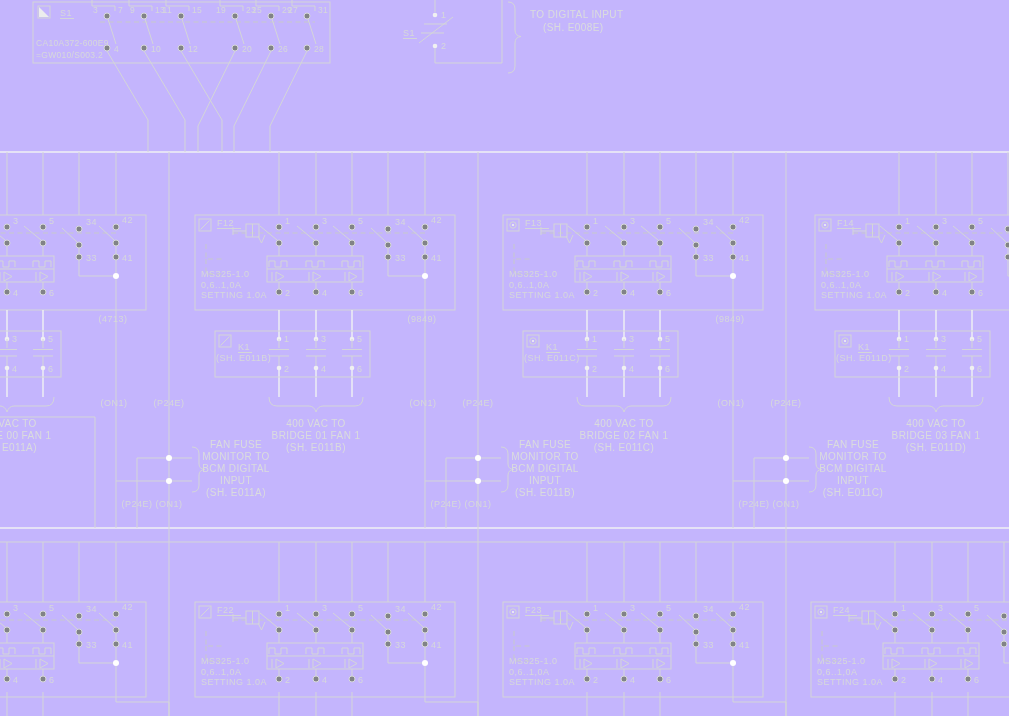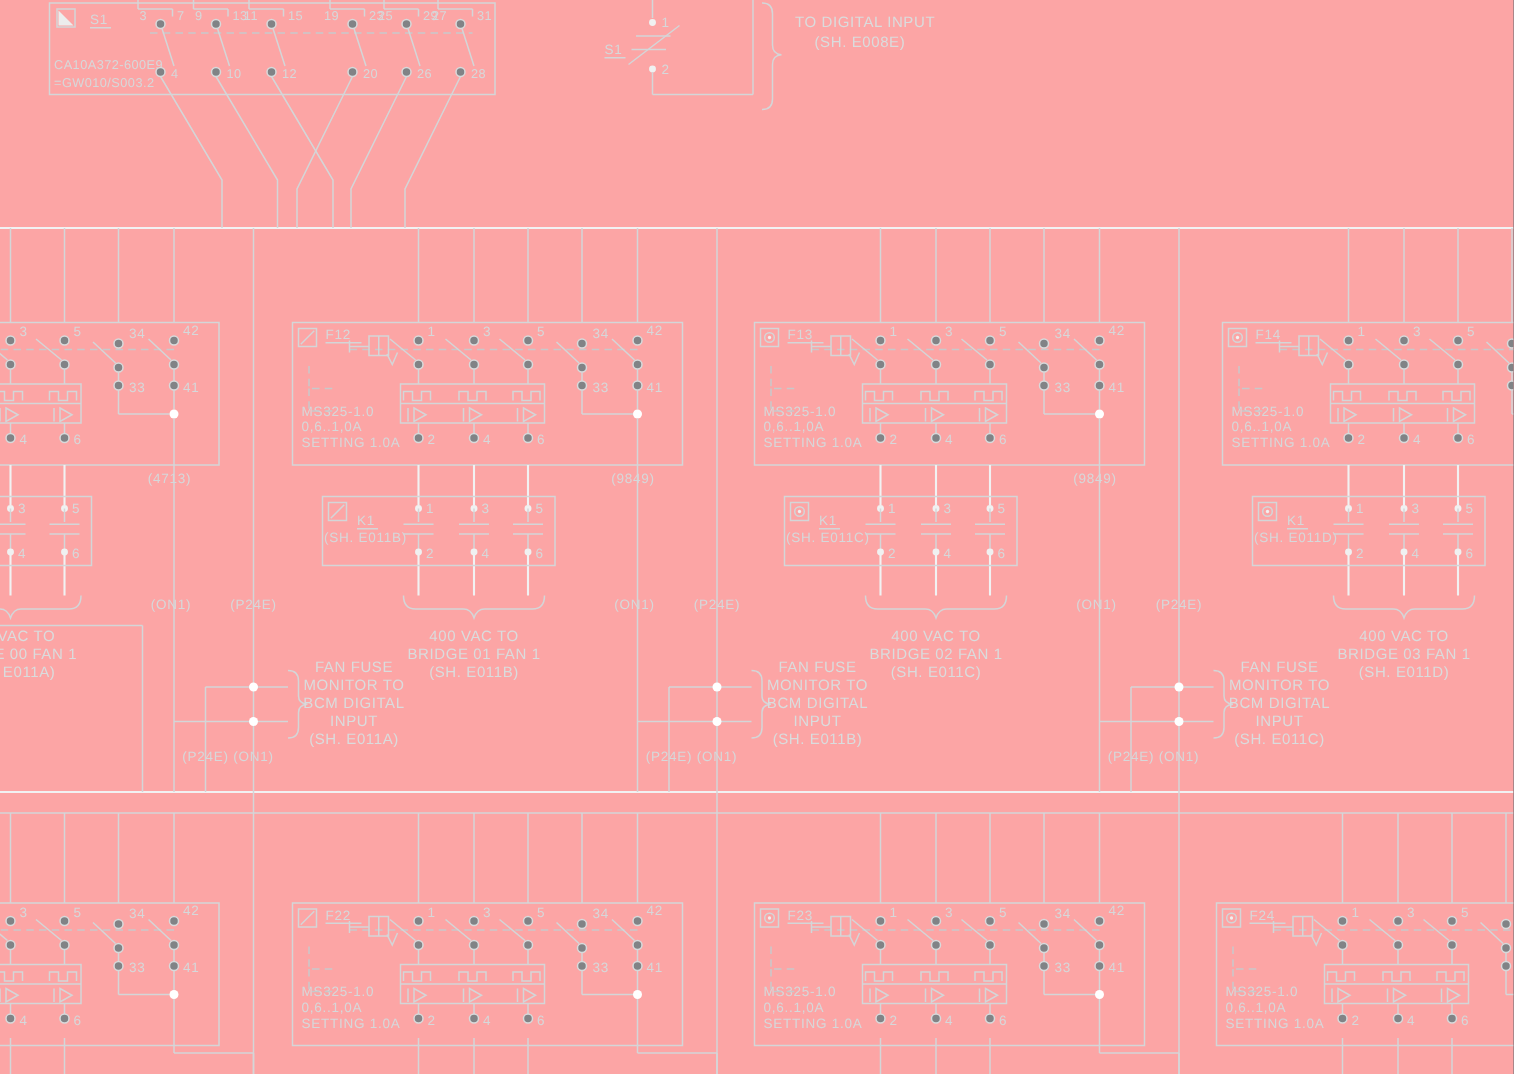--- a/index.html
+++ b/index.html
@@ -1,18 +1,18 @@
 <!DOCTYPE html>
 <html><head>
 <meta charset="utf-8">
 <style>
   html,body{margin:0;padding:0;background:#6f7174;}
   .canvas{
     position:relative;width:1009px;height:716px;overflow:hidden;
-    background:#fca5a5;
+    background:#c4b5fd;
   }
   svg{display:block}
   .w{stroke:#d4d6d8;stroke-width:1;fill:none}
   .b{stroke:#f1f2f3;stroke-width:1.4;fill:none}
   .dash{stroke:#c7c9cb;stroke-width:1;stroke-dasharray:5 3.5;fill:none}
   .box{fill:none;stroke:#d4d6d8;stroke-width:1}
   .term{fill:#818386;stroke:#d8dadb;stroke-width:1}
   .fdot{fill:#f0f1f1;stroke:none}
   .ndot{fill:#ffffff;stroke:none}
   text{font-family:"Liberation Sans", sans-serif;font-size:9px;fill:#d6d8da;letter-spacing:.5px}

